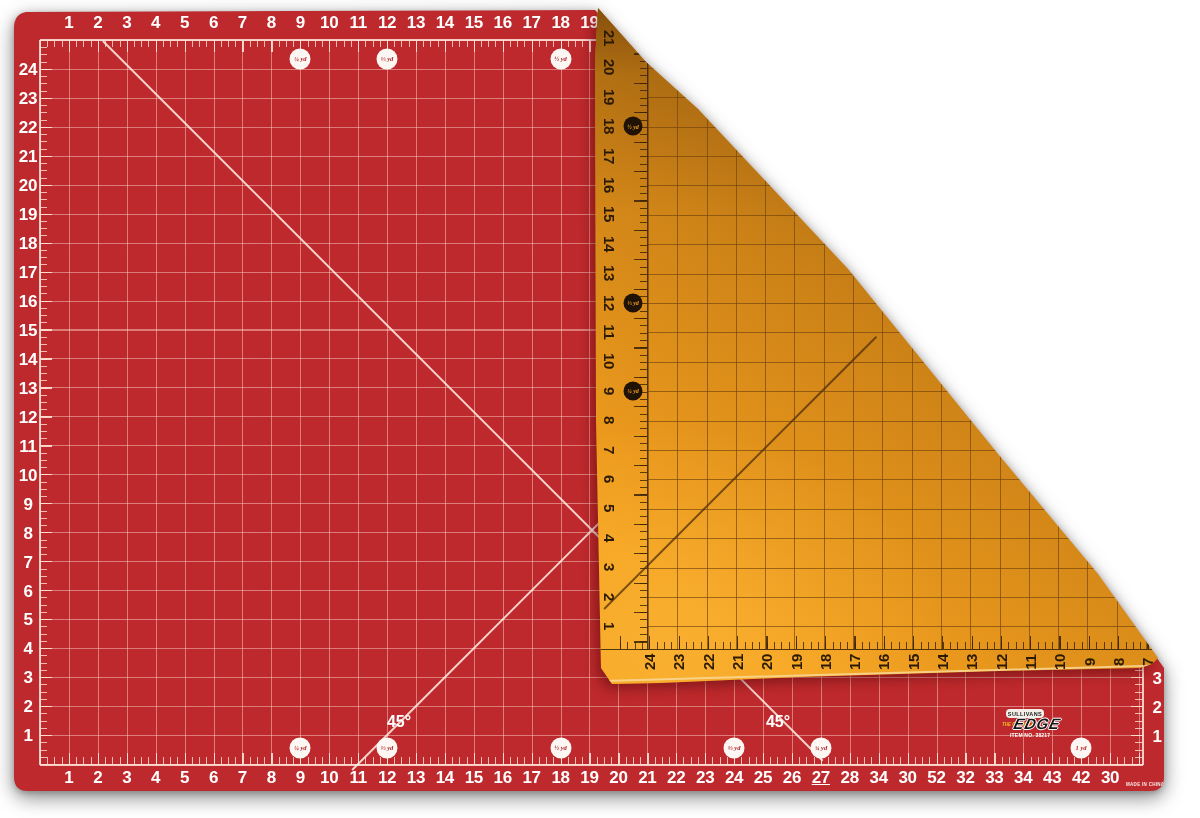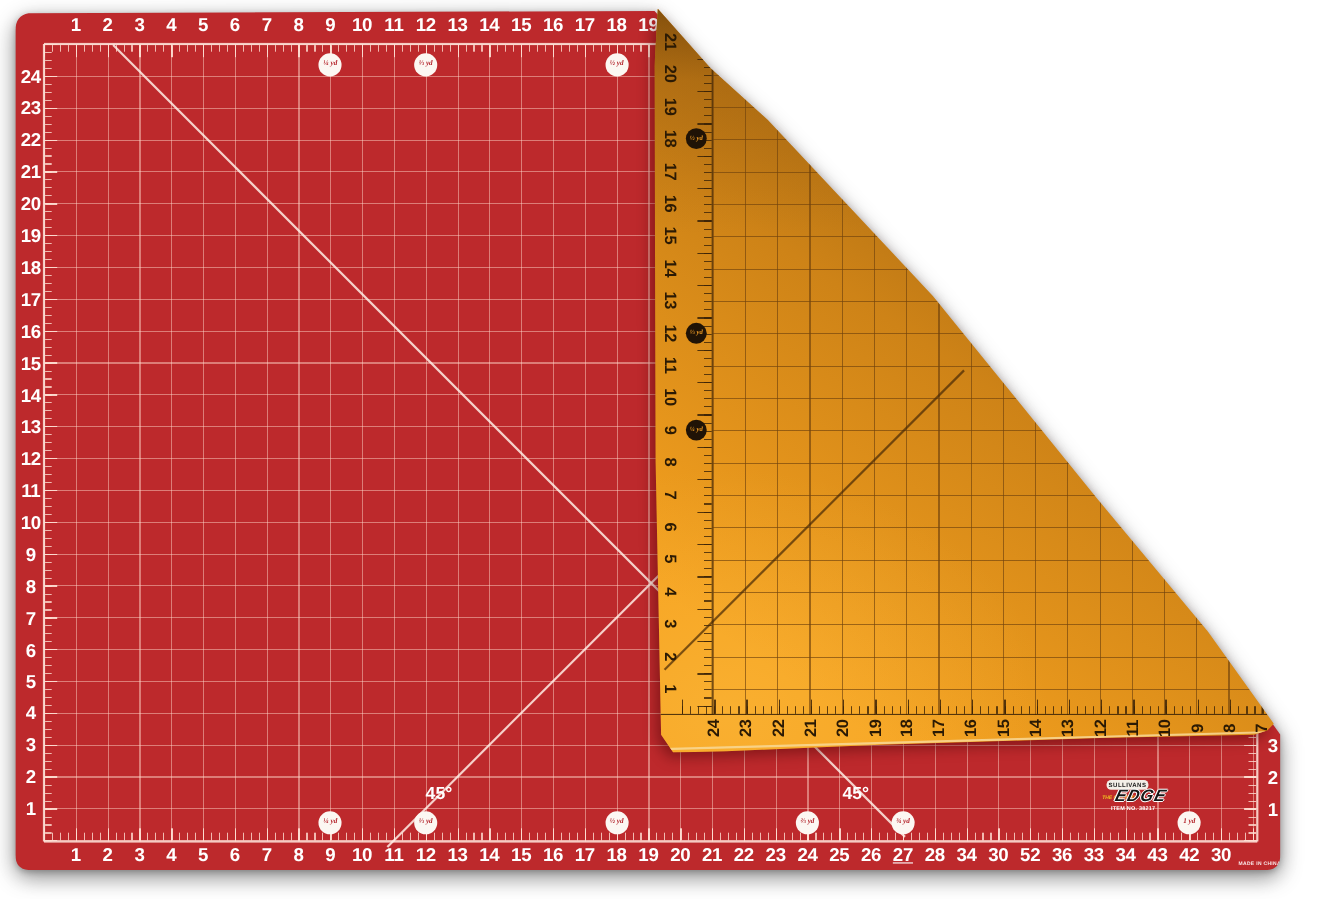--- a/index.html
+++ b/index.html
@@ -172,21 +172,21 @@
           <span class="rnum" style="left: 676.24px; top: 778px; transform: translate(-50%, -50%);">22</span>
           <span class="rnum" style="left: 705.16px; top: 778px; transform: translate(-50%, -50%);">23</span>
           <span class="rnum" style="left: 734.08px; top: 778px; transform: translate(-50%, -50%);">24</span>
           <span class="rnum" style="left: 763px; top: 778px; transform: translate(-50%, -50%);">25</span>
           <span class="rnum" style="left: 791.92px; top: 778px; transform: translate(-50%, -50%);">26</span>
           <span class="rnum" style="left: 820.84px; top: 778px; transform: translate(-50%, -50%); text-decoration: underline;">27</span>
           <span class="rnum" style="left: 849.76px; top: 778px; transform: translate(-50%, -50%);">28</span>
           <span class="rnum" style="left: 878.68px; top: 778px; transform: translate(-50%, -50%);">34</span>
           <span class="rnum" style="left: 907.6px; top: 778px; transform: translate(-50%, -50%);">30</span>
           <span class="rnum" style="left: 936.52px; top: 778px; transform: translate(-50%, -50%);">52</span>
-          <span class="rnum" style="left: 965.44px; top: 778px; transform: translate(-50%, -50%);">36</span>
+          <span class="rnum" style="left: 965.44px; top: 778px; transform: translate(-50%, -50%);">32</span>
           <span class="rnum" style="left: 994.36px; top: 778px; transform: translate(-50%, -50%);">33</span>
           <span class="rnum" style="left: 1023.28px; top: 778px; transform: translate(-50%, -50%);">34</span>
           <span class="rnum" style="left: 1052.2px; top: 778px; transform: translate(-50%, -50%);">43</span>
           <span class="rnum" style="left: 1081.12px; top: 778px; transform: translate(-50%, -50%);">42</span>
           <span class="rnum" style="left: 1110.04px; top: 778px; transform: translate(-50%, -50%);">30</span>
         </div>
       <div id="left-ruler">
           <span class="rnum" style="left: 28px; top: 70.4px; transform: translate(-50%, -50%);">24</span>
           <span class="rnum" style="left: 28px; top: 99.35px; transform: translate(-50%, -50%);">23</span>
           <span class="rnum" style="left: 28px; top: 128.3px; transform: translate(-50%, -50%);">22</span>

